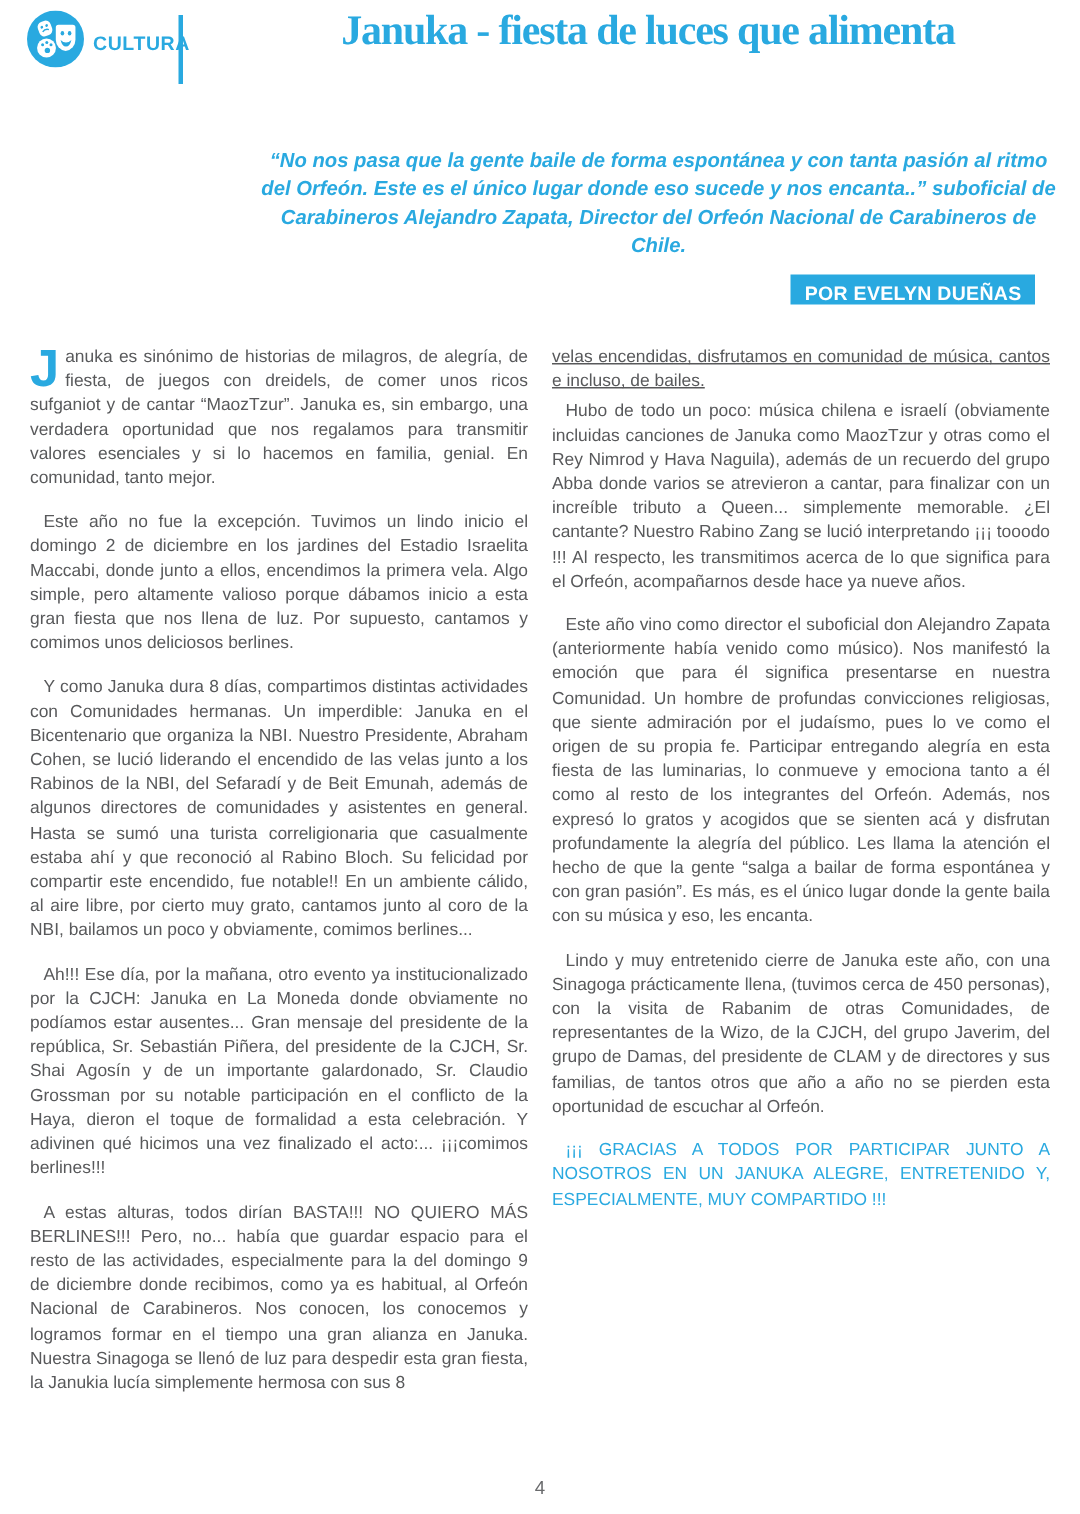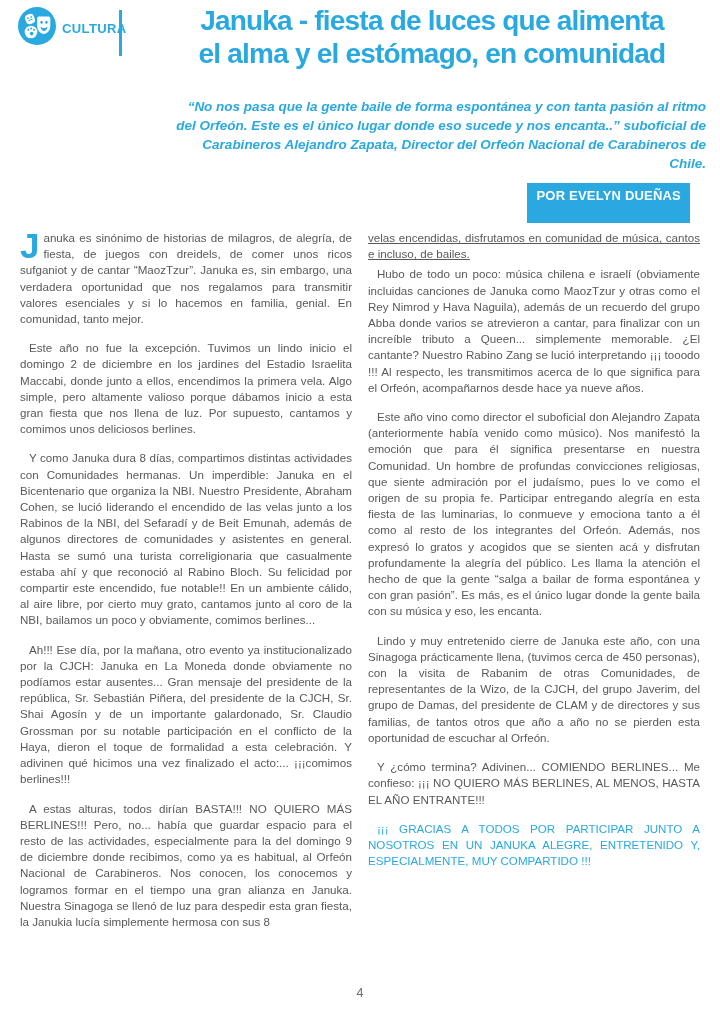--- a/index.html
+++ b/index.html
@@ -17,34 +17,34 @@
   }
   .header-divider {
     position:absolute; left:119px; top:10px; width:3px; height:46px;
     background:var(--accent);
   }
   .article-title {
     position:absolute; left:148px; top:4px; width:568px; margin:0;
     text-align:center; color:var(--accent); font-weight:bold;
     font-size:28px; line-height:33px; letter-spacing:-0.8px;
   }
-  .article-title .title-line { display:block; white-space:nowrap; }
+  .article-title .title-line { display:block; white-space:nowrap;font-family:Liberation Serif, serif; }
 
   
   .pull-quote {
     position:absolute; left:172px; top:97px; width:534px;
     color:var(--accent); font-weight:bold; font-style:italic;
-    font-size:13.5px; line-height:19px; text-align:right;
+    font-size:13.5px; line-height:19px; text-align:center;
   }
 
   
   .byline-badge {
     position:absolute; right:30px; top:183px;
     background:var(--accent); color:#ffffff; font-weight:bold;
-    font-size:13px; letter-spacing:0.2px; padding:5px 9px 20px;
+    font-size:13px; letter-spacing:0.2px; padding:5px 9px 0;
   }
 
   
   .columns {
     position:absolute; left:20px; top:230px; width:680px;
     display:flex; gap:16px;
   }
   .col { flex:1 1 0; min-width:0; }
   .col p {
     margin:0 0 13px; color:var(--body-text);
@@ -92,41 +92,39 @@
       <ellipse cx="28.4" cy="15.2" rx="1.2" ry="1.5" fill="#29a9e0"></ellipse>
       <path d="M22.4 19.6 q3.6 3.4 7.2 0 q-1 4.4 -3.6 4.4 q-2.6 0 -3.6 -4.4 z" fill="#29a9e0"></path>
     </svg>
   </div>
 
   <span class="section-label">CULTURA</span>
   <div class="header-divider"></div>
 
   <h1 class="article-title">
     <span class="title-line">Januka - fiesta de luces que alimenta</span>
-    <span class="title-line">el alma y el estómago, en comunidad</span>
   </h1>
 
   <div class="pull-quote">“No nos pasa que la gente baile de forma espontánea y con tanta pasión al ritmo del Orfeón. Este es el único lugar donde eso sucede y nos encanta..” suboficial de Carabineros Alejandro  Zapata, Director del Orfeón Nacional de Carabineros de Chile.</div>
 
   <span class="byline-badge">POR EVELYN DUEÑAS</span>
 
   <main class="columns">
     <div class="col" id="col-left">
         <p class="no-indent"><span class="dropcap">J</span>anuka es sinónimo de historias de milagros, de alegría, de fiesta, de juegos con dreidels, de comer unos ricos sufganiot y de cantar “MaozTzur”. Januka es, sin embargo, una verdadera oportunidad que nos regalamos para transmitir valores esenciales y si lo hacemos en familia, genial. En comunidad, tanto mejor.</p>
         <p>Este año no fue la excepción. Tuvimos un lindo inicio el domingo 2 de diciembre en los jardines del Estadio Israelita Maccabi, donde junto a ellos, encendimos la primera vela. Algo simple, pero altamente valioso porque dábamos inicio a esta gran fiesta que nos llena de luz. Por supuesto, cantamos y comimos unos deliciosos berlines.</p>
         <p>Y como Januka dura 8 días, compartimos distintas actividades con Comunidades hermanas. Un imperdible: Januka en el Bicentenario que organiza la NBI. Nuestro Presidente, Abraham Cohen, se lució liderando el encendido de las velas junto a los Rabinos de la NBI, del Sefaradí y de Beit Emunah, además de algunos directores de comunidades y asistentes en general. Hasta se sumó una turista correligionaria que casualmente estaba ahí y que reconoció al Rabino Bloch. Su felicidad por compartir este encendido, fue notable!! En un ambiente cálido, al aire libre, por cierto muy grato, cantamos junto al coro de la NBI, bailamos un poco y obviamente, comimos berlines...</p>
         <p>Ah!!! Ese día, por la mañana, otro evento ya institucionalizado por la CJCH: Januka en La Moneda donde obviamente no podíamos estar ausentes... Gran mensaje del presidente de la república, Sr. Sebastián Piñera, del presidente de la CJCH, Sr. Shai Agosín y de un importante galardonado, Sr. Claudio Grossman por su notable participación en el conflicto de la Haya, dieron el toque de formalidad a esta celebración. Y adivinen qué hicimos una vez finalizado el acto:... ¡¡¡comimos berlines!!!</p>
         <p>A estas alturas, todos dirían BASTA!!! NO QUIERO MÁS BERLINES!!! Pero, no... había que guardar espacio para el resto de las actividades, especialmente para la del domingo 9 de diciembre donde recibimos, como ya es habitual, al Orfeón Nacional de Carabineros. Nos conocen, los conocemos y logramos formar en el tiempo una gran alianza en Januka. Nuestra Sinagoga se llenó de luz para despedir esta gran fiesta, la Janukia lucía simplemente hermosa con sus 8</p>
       </div>
     <div class="col" id="col-right">
         <p class="no-indent tight">velas encendidas, disfrutamos en comunidad de música, cantos e incluso, de bailes.</p>
         <p>Hubo de todo un poco: música chilena e israelí (obviamente incluidas canciones de Januka como MaozTzur y otras como el Rey Nimrod y Hava Naguila), además de un recuerdo del grupo Abba donde varios se atrevieron a cantar, para finalizar con un increíble tributo a Queen... simplemente memorable. ¿El cantante? Nuestro Rabino Zang se lució interpretando ¡¡¡ tooodo !!!  Al respecto, les transmitimos acerca de lo que significa para el Orfeón, acompañarnos desde hace ya nueve años.</p>
         <p>Este año vino como director el suboficial don Alejandro Zapata (anteriormente había venido como músico). Nos manifestó la emoción que para él significa presentarse en nuestra Comunidad. Un hombre de profundas convicciones religiosas, que siente admiración por el judaísmo, pues lo ve como el origen de su propia fe. Participar entregando alegría en esta fiesta de las luminarias, lo conmueve y emociona tanto a él como al resto de los integrantes del Orfeón. Además, nos expresó lo gratos y acogidos que se sienten acá y disfrutan profundamente la alegría del público. Les llama la atención el hecho de que la gente “salga a bailar de forma espontánea y con gran pasión”. Es más, es el único lugar donde la gente baila con su música y eso, les encanta.</p>
         <p>Lindo y muy entretenido cierre de Januka este año, con una Sinagoga prácticamente llena, (tuvimos cerca de 450 personas), con la visita de Rabanim de otras Comunidades, de representantes de la Wizo, de la CJCH, del grupo Javerim, del grupo de Damas, del presidente de CLAM y de directores y sus familias, de tantos otros que año a año no se pierden esta oportunidad de escuchar al Orfeón.</p>
-        <p>Y ¿cómo termina? Adivinen... COMIENDO BERLINES... Me confieso: ¡¡¡ NO QUIERO MÁS BERLINES,  AL MENOS, HASTA EL AÑO ENTRANTE!!!</p>
         <p class="highlight">¡¡¡ GRACIAS A TODOS POR PARTICIPAR JUNTO A NOSOTROS EN UN JANUKA ALEGRE, ENTRETENIDO Y, ESPECIALMENTE, MUY COMPARTIDO !!!</p>
       </div>
   </main>
 
   <footer class="page-footer">
     <span class="page-number">4</span>
   </footer>
 
 </div>
 

